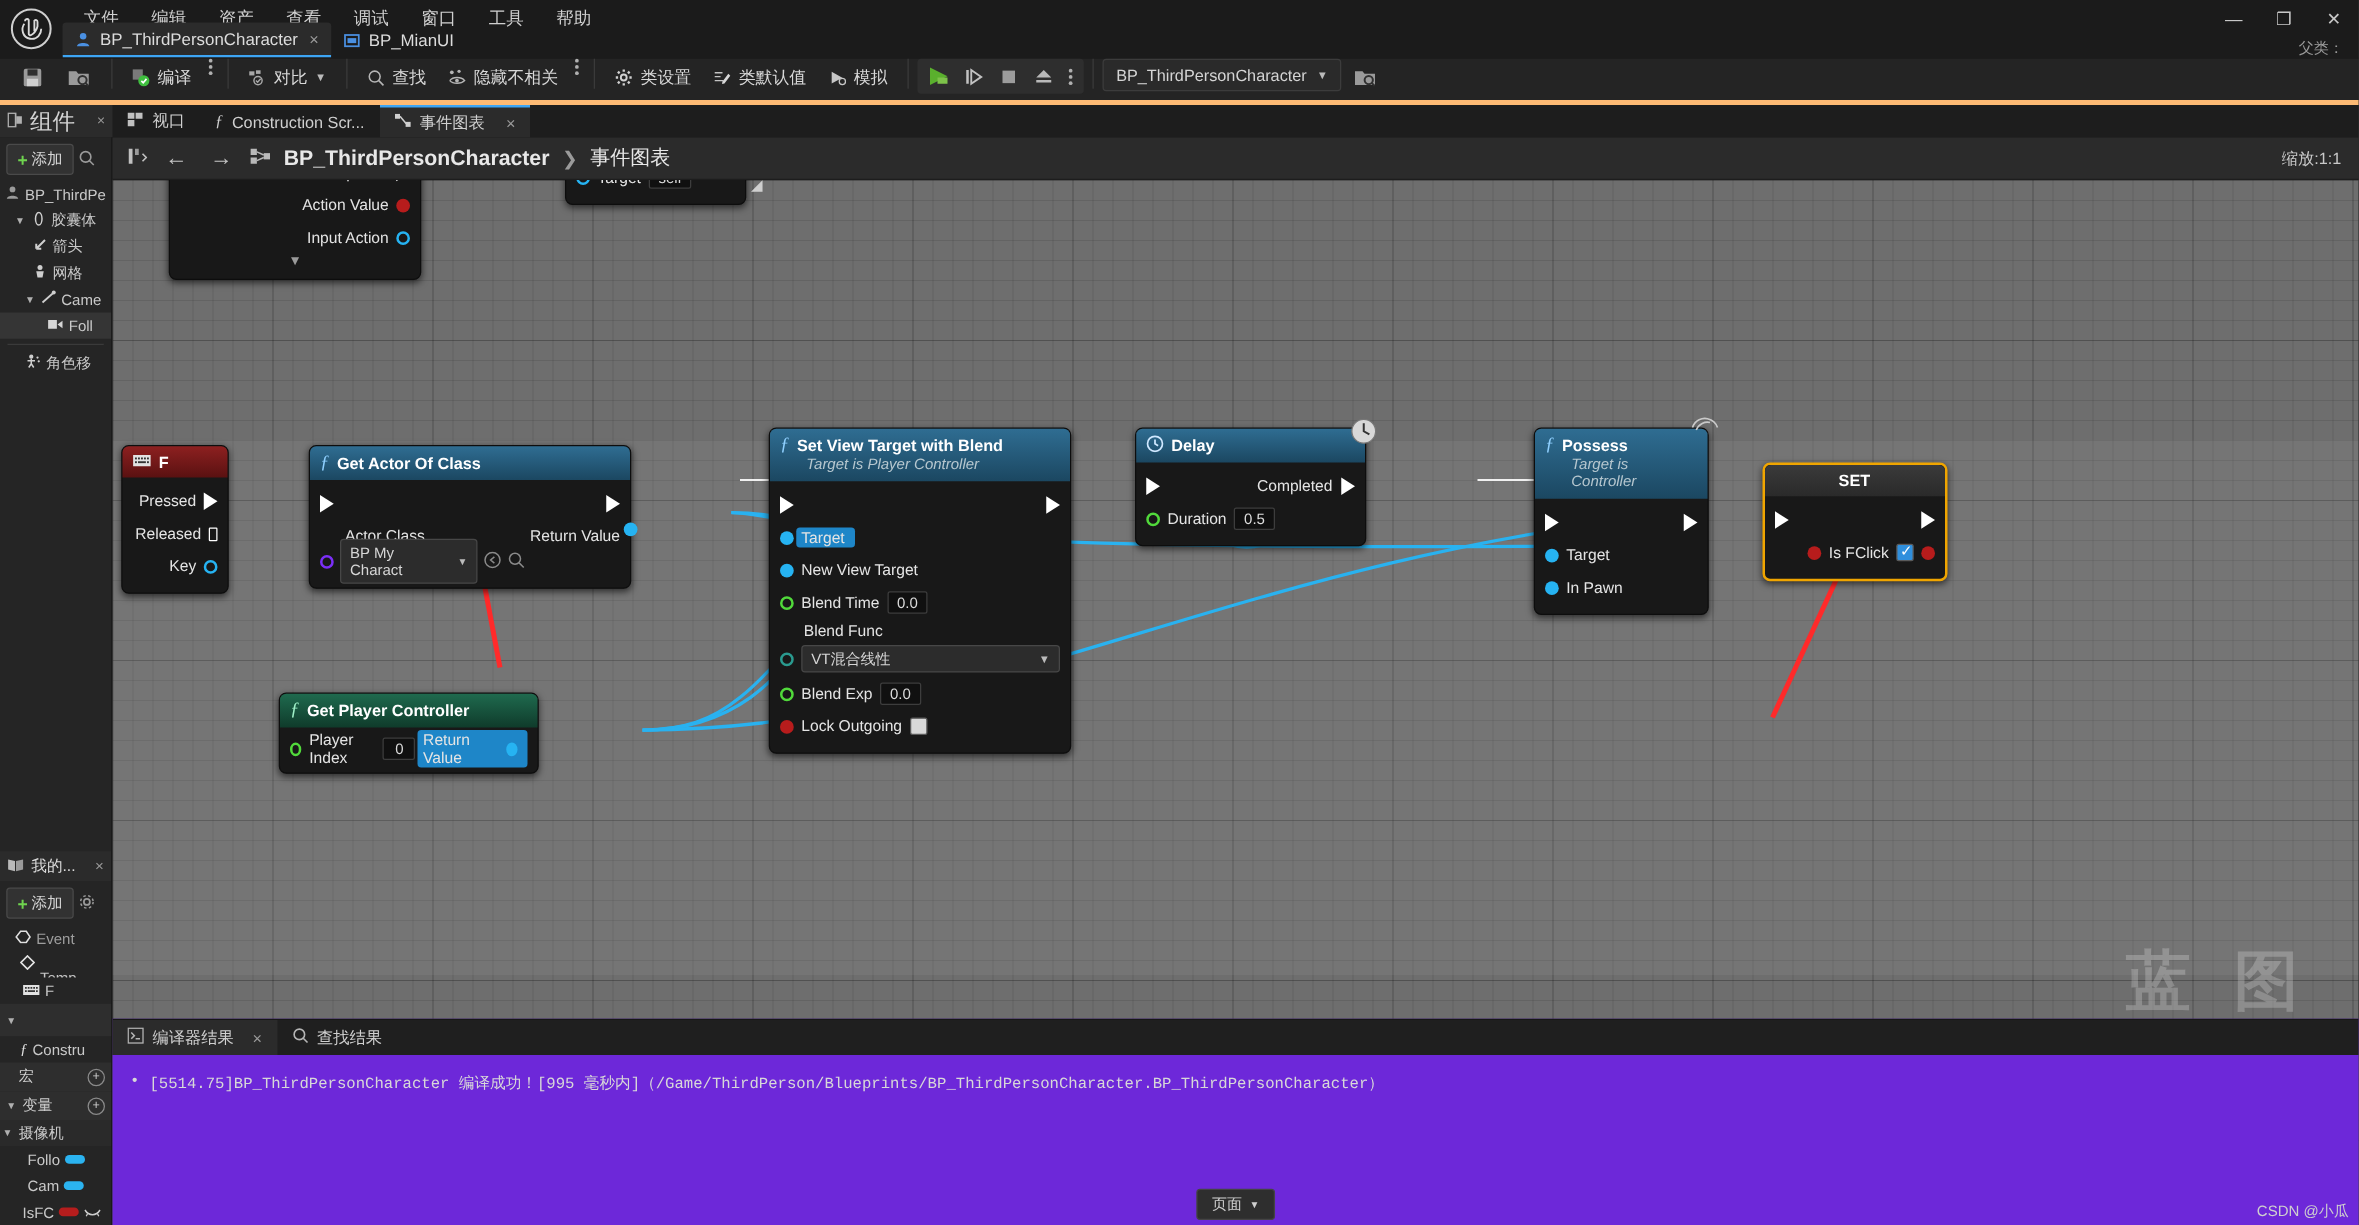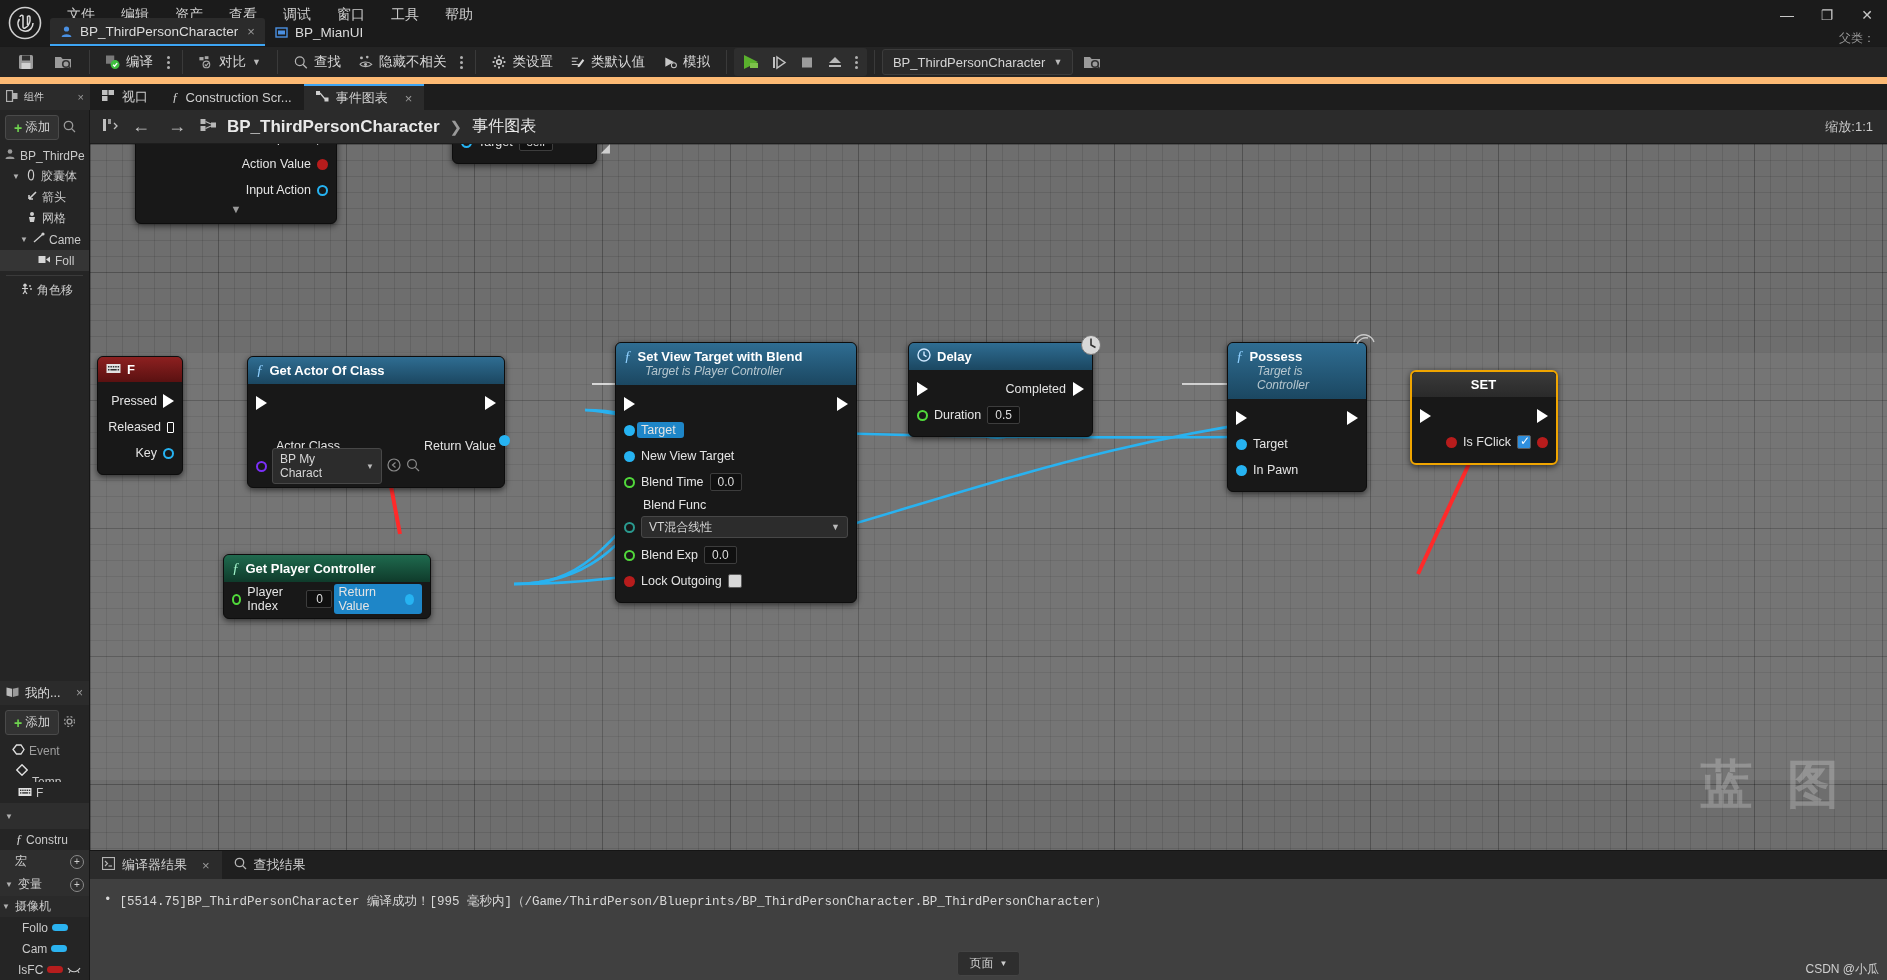--- a/index.html
+++ b/index.html
@@ -24,21 +24,21 @@
 
   
   .assettabs { position:absolute; left: 50px; top: 18px; display:flex; align-items:flex-end; height: 28px; }
   .atab { display:flex; align-items:center; height:28px; padding: 0 10px; font-size: 13.5px; color:#dcdcdc; border-radius: 3px 3px 0 0;}
   .atab.active { background: #2b2b2b; border-bottom: 2px solid #3da5f4;}
   .atab .ticon { margin-right: 7px; display:flex; }
   .atab .tclose { margin-left: 9px; color:#9a9a9a; font-size: 13px;}
   .rightmeta { position:absolute; right: 12px; top: 30px; font-size: 12px; color:#9a9a9a; }
 
   
-  .toolbar { height: 38px; background:#242424; display:flex; align-items:center; padding-left: 8px; border-top: 1px solid #1a1a1a; border-bottom:7px solid #fdba74;}
+  .toolbar { height: 38px; background:#242424; display:flex; align-items:flex-start; padding-left: 8px; border-top: 1px solid #1a1a1a; border-bottom:4px solid #fdba74;}
   .tb-btn { display:flex; align-items:center; gap:6px; padding: 4px 9px; color:#d8d8d8; font-size:13.5px; height:30px; border-radius:3px;}
   .tb-sep { width:1px; height:24px; background:#3a3a3a; margin: 0 7px; }
   .kebab { display:flex; flex-direction:column; gap:2px; padding: 0 5px;}
   .kebab i { width:3px;height:3px;background:#b0b0b0;border-radius:50%;display:block;}
   .playgroup { display:flex; align-items:center; background:#2e2e2e; border-radius:3px; padding: 2px 4px; gap:2px;}
   .playgroup .pb { width:26px;height:24px;display:flex;align-items:center;justify-content:center;}
   .bpselect { display:flex; align-items:center; gap:8px; background:#2a2a2a; border:1px solid #3c3c3c; border-radius:3px; height:26px; padding: 0 10px; font-size:13px;}
 
   
   .doctabs { height: 26px; background:#1d1d1d; display:flex; align-items:flex-end; }
@@ -119,21 +119,21 @@
   .checkbox.checked:after{ content:"✓"; color:#fff; font-size:12px; position:absolute; left:2px; top:-2px;}
   .selectbox { background:#2c2c2c; border:1px solid #474747; border-radius:3px; font-size:12px; color:#d6d6d6;
                display:flex; align-items:center; justify-content:space-between; padding: 3px 7px; gap:8px;}
   .pinhl { background:#1e86c8; border-radius:3px; padding: 1px 8px 1px 4px; margin-left:-4px;}
   .node.sel { border:2px solid #f0a500; }
   .miniicon{ width:14px;height:14px;display:inline-flex;align-items:center;justify-content:center;}
 
   svg.wires { position:absolute; left:0; top:0; width:100%; height:100%; pointer-events:none; }
 
   
-  .bottompanel { position:absolute; left:90px; right:0; bottom:0; height:130px; background:#404040; border-top:1px solid #151515; z-index:50;}
+  .bottompanel { position:absolute; left:90px; right:0; bottom:0; height:165px; background:#6d28d9; border-top:1px solid #151515; z-index:50;}
   .btabs { display:flex; align-items:center; height:28px; background:#1f1f1f;}
   .btab { display:flex; align-items:center; gap:7px; height:28px; padding: 0 12px; font-size:13px; color:#d0d0d0;}
   .btab.active { background:#2b2b2b; }
   .btab .bclose{ color:#9a9a9a; margin-left:8px;}
   .logline { display:flex; gap:8px; padding: 14px 0 0 14px; font-family:"Liberation Mono","DejaVu Sans Mono",monospace; font-size:12.5px; color:#d8d8d8;}
   .bullet { color:#d8d8d8;}
   .pagebtn { position:absolute; left:50%; transform:translateX(-50%); bottom:4px; display:flex; align-items:center; gap:6px; background:#2e2e2e; border:1px solid #444; border-radius:3px; padding: 3px 12px; font-size:12px; color:#cfcfcf;}
 
   .arrowred { position:absolute; pointer-events:none; }
 </style>
@@ -346,21 +346,21 @@
 </div>
 
 <div class="doctabs">
   <div style="width:90px;background:#2b2b2b;height:26px;display:flex;align-items:center;padding:0 6px;gap:6px;">
     <span>
       <svg width="12" height="12" viewBox="0 0 12 12">
           <rect x="0.5" y="0.5" width="6" height="11" fill="none" stroke="#b0b0b0" stroke-width="1.3"></rect>
           <rect x="7" y="3" width="4.5" height="6" fill="#b0b0b0"></rect>
         </svg>
     </span>
-    <span style="font-size:10px;">组件</span>
+    <span style="font-size:18px;">组件</span>
     <span style="margin-left:auto;color:#9a9a9a;font-size:11px;">×</span>
   </div>
   <div class="dtab">
     <span>
       <svg width="13" height="12" viewBox="0 0 13 12">
           <rect x="0" y="0" width="5.5" height="5" fill="#c0c0c0"></rect>
           <rect x="6.5" y="0" width="5.5" height="5" fill="#c0c0c0"></rect>
           <rect x="0" y="6" width="5.5" height="5" fill="#c0c0c0"></rect>
         </svg>
     </span>
@@ -681,21 +681,21 @@
       <div class="node" style="left:157px; top:212px; width:258px; z-index:10;">
         <div class="nhdr fn">
           <span style="font-style:italic;color:#8fd0ff;font-family:'Liberation Serif',serif;font-size:15px;">ƒ</span>
           <span class="ntitle">Get Actor Of Class</span>
         </div>
         <div class="nbody">
           <div class="prow" style="justify-content:space-between;">
             <span class="exec"></span>
             <span class="exec"></span>
           </div>
-          <div class="prow" style="justify-content:space-between;align-items:flex-end;height:auto;padding-top:6px;margin-top:17px;">
+          <div class="prow" style="justify-content:space-between;align-items:flex-end;height:auto;padding-top:6px;">
             <span class="plabel" style="margin-left:20px;">Actor Class</span>
             <span class="plabel">Return Value</span>
             <span class="dot blue" style="position:absolute;right:-6px;top:2px;"></span>
           </div>
           <div class="prow" style="gap:5px;">
             <span class="dot purple-o"></span>
             <span class="selectbox" style="flex:1;max-width:110px;">
               <span>BP My Charact</span>
               <span style="font-size:8px;color:#bbb;">▼</span>
             </span>

